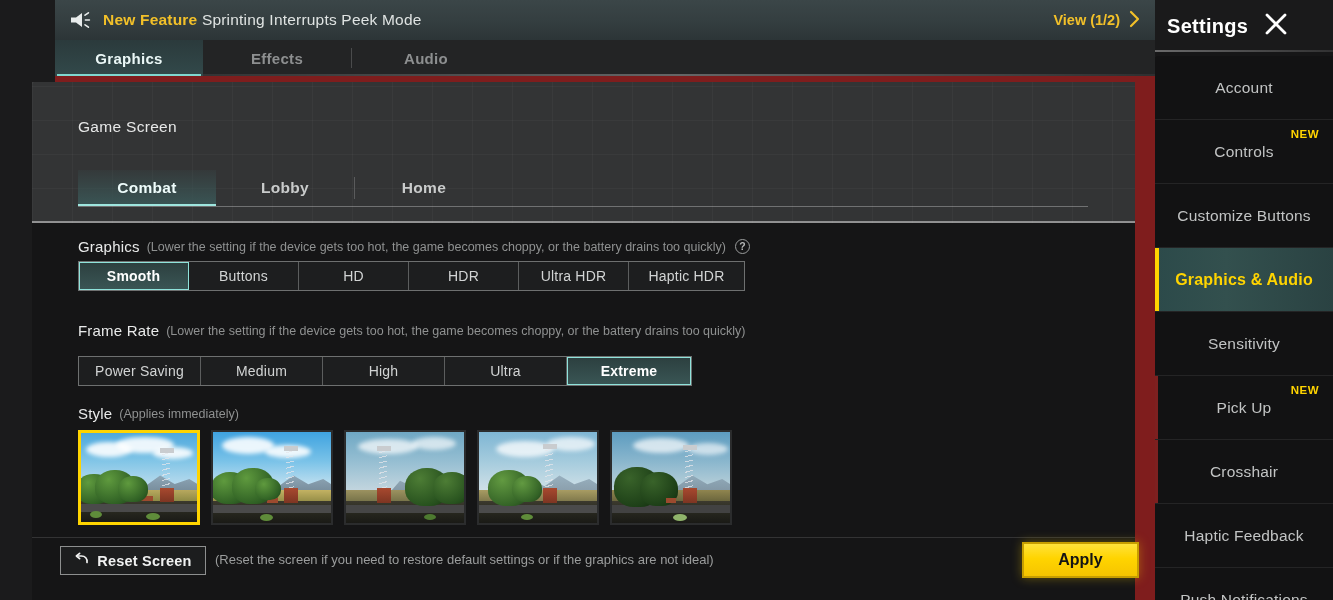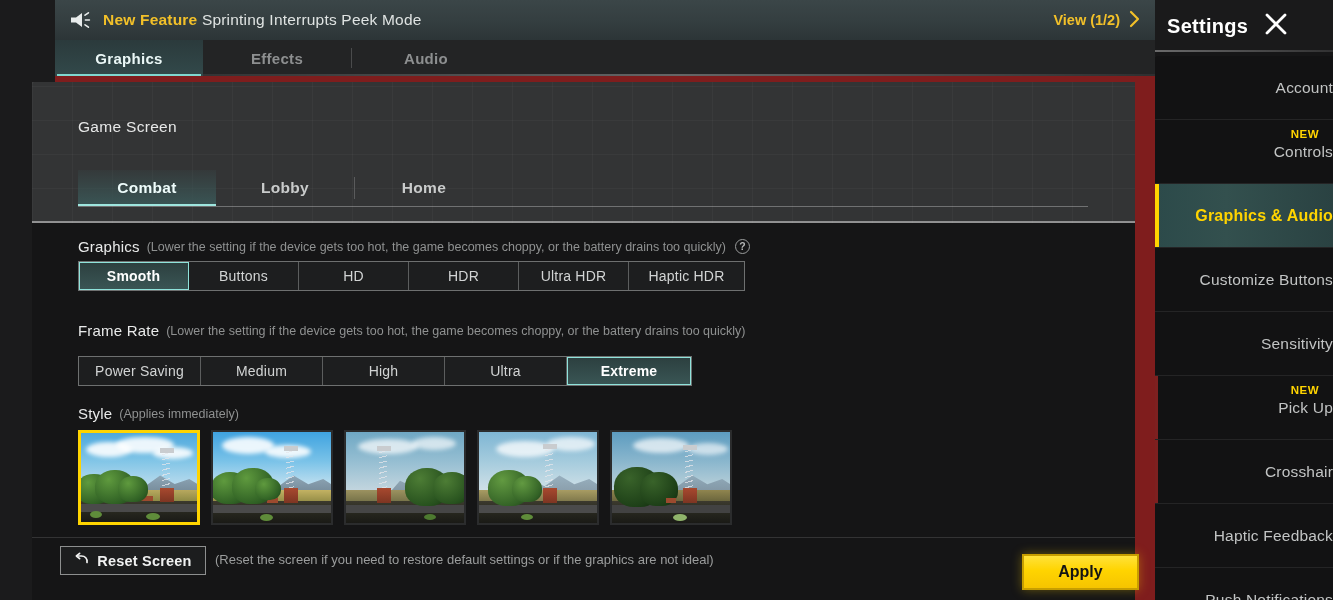--- a/index.html
+++ b/index.html
@@ -247,21 +247,20 @@
     font-size: 13px; color: #9b9d9d; white-space: nowrap;
   }
   .apply-btn {
     position: absolute; left: 1022px; top: 542px;
     width: 117px; height: 36px;
     background: linear-gradient(to bottom, #ffe23a 0%, #ffd400 45%, #f6c400 100%);
     border: 2px solid #c79e00;
     display: flex; align-items: center; justify-content: center;
     color: #141414; font-size: 16px; font-weight: bold;
     box-shadow: 0 0 10px rgba(255,210,0,.35);
-    margin-top: 12px;
   }
 
   
   .sidebar {
     position: absolute; right: 0; top: 0;
     width: 178px; height: 600px;
     background: #161617;
   }
   .sb-header {
     position: absolute; left: 0; top: 0; width: 178px; height: 52px;
@@ -275,21 +274,21 @@
     background: linear-gradient(to right, rgba(255,255,255,.35), rgba(255,255,255,.10));
   }
   .sb-list {
     position: absolute; left: 0; top: 56px; width: 178px; bottom: 0;
     background:
       linear-gradient(115deg, rgba(255,255,255,.020) 0 1px, transparent 1px 70px),
       #121213;
   }
   .sb-item {
     position: relative; height: 64px;
-    display: flex; align-items: center; justify-content: flex-end;
+    display: flex; align-items: center; justify-content: center;
     border-bottom: 1px solid #242425;
   }
   .sb-label { font-size: 15.5px; color: #c2c4c4; letter-spacing: .2px; }
   .sb-item.active {
     background: linear-gradient(to right, #2c4a4a 0%, #33504e 40%, #2a4242 100%);
   }
   .sb-item.active .sb-label { color: #ffd400; font-weight: bold; font-size: 16px; }
   .sb-item.active::before {
     content: ""; position: absolute; left: 0; top: 0; bottom: 0;
     width: 4px; background: #ffd400;
@@ -556,26 +555,26 @@
 
       <div class="sb-item">
         <span class="sb-label">Account</span>
       </div>
 
       <div class="sb-item">
         <span class="badge-new">NEW</span>
         <span class="sb-label">Controls</span>
       </div>
 
+      <div class="sb-item">
+        <span class="sb-label">Customize Buttons</span>
+      </div>
+
       <div class="sb-item active">
         <span class="sb-label">Graphics &amp; Audio</span>
-      </div>
-
-      <div class="sb-item">
-        <span class="sb-label">Customize Buttons</span>
       </div>
 
       <div class="sb-item">
         <span class="sb-label">Sensitivity</span>
       </div>
 
       <div class="sb-item accent-red">
         <span class="badge-new">NEW</span>
         <span class="sb-label">Pick Up</span>
       </div>

